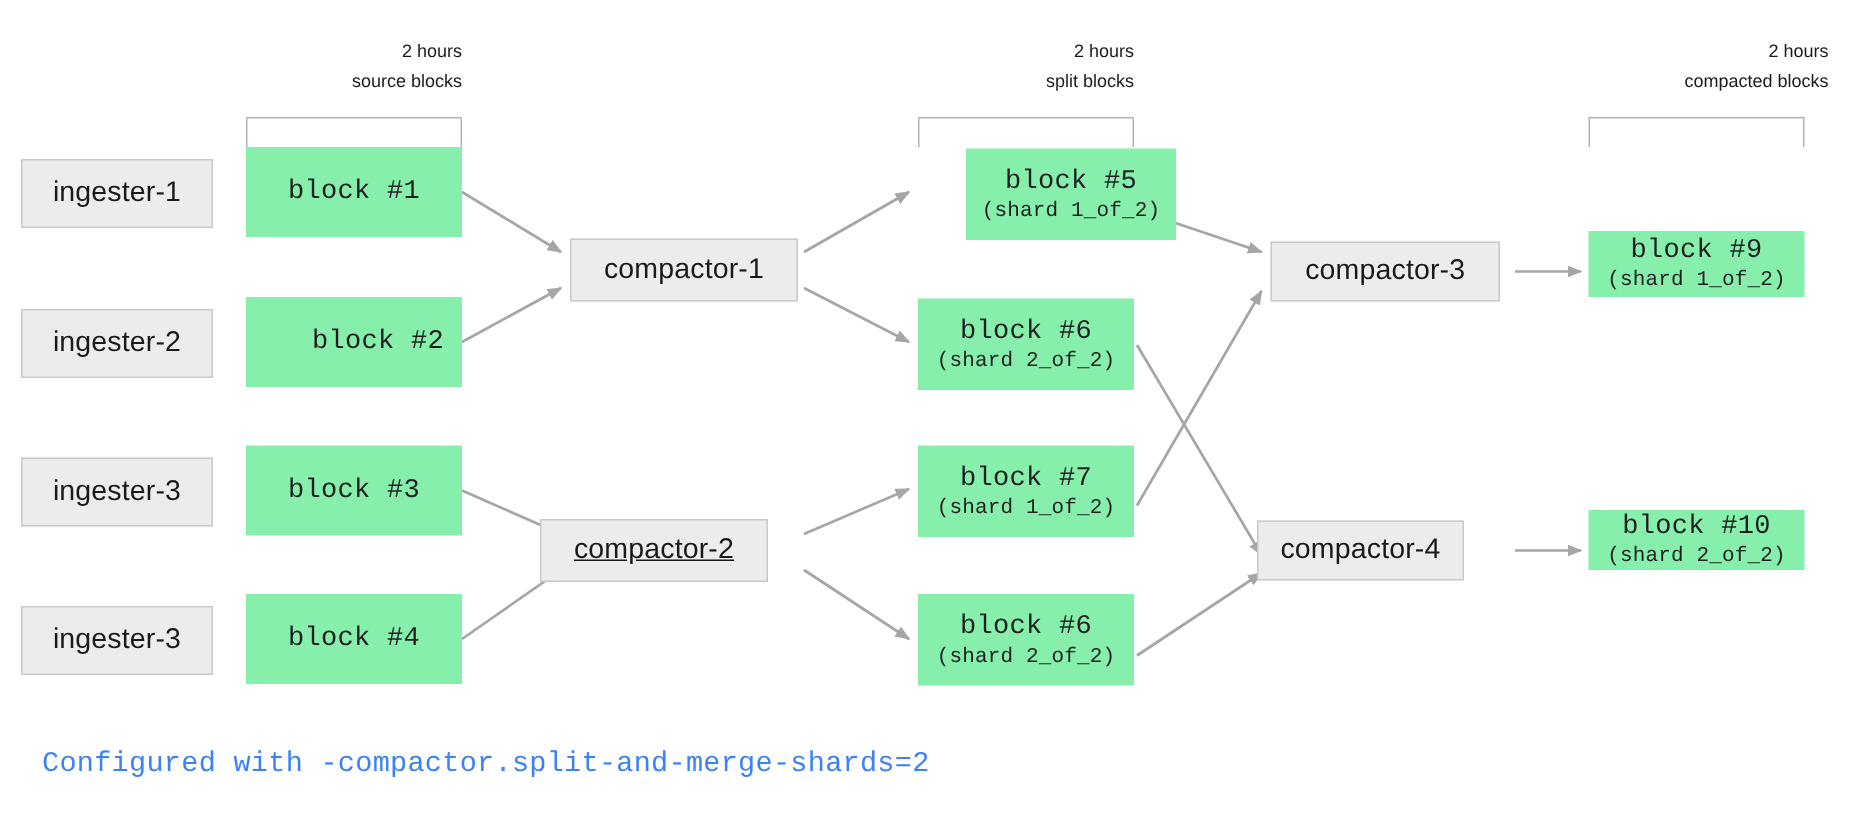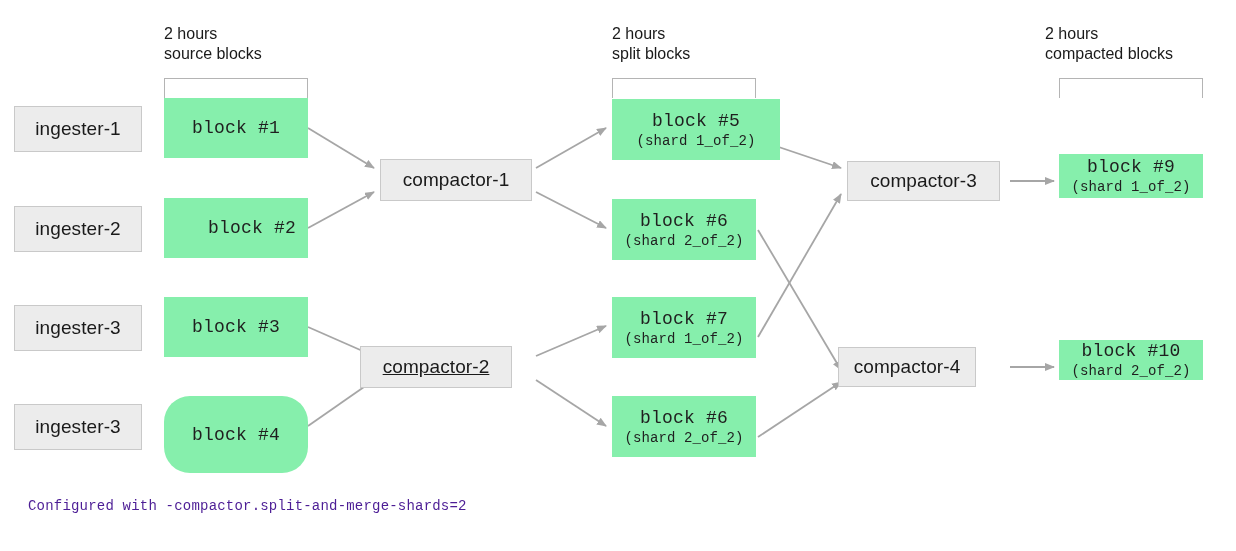--- a/index.html
+++ b/index.html
@@ -58,39 +58,39 @@
     letter-spacing: 0.2px;
   }
   .node-green .blk-sub {
     font-size: 14px;
     line-height: 18px;
     letter-spacing: 0.1px;
   }
   
   .col-header {
     position: absolute;
-    text-align: left;
+    text-align: right;
     font-family: "Liberation Sans", sans-serif;
-    font-size: 16px;
+    font-size: 12px;
     line-height: 20px;
     color: #1a1a1a;
   }
   .bracket {
     position: absolute;
     box-sizing: border-box;
     border: 1px solid #b4b4b4;
     border-bottom: none;
     background: transparent;
   }
   
   .footnote {
     position: absolute;
     font-family: "Liberation Mono", monospace;
-    font-size: 14px;
-    color: #4c1d95;
+    font-size: 19px;
+    color: #3b82f6;
     letter-spacing: 0.2px;
     white-space: nowrap;
   }
 </style>
 </head>
 <body>
 
 <div id="diagram">
 
   <svg class="svg-layer" viewBox="0 0 1236 551" width="1236" height="551" xmlns="http://www.w3.org/2000/svg">
@@ -158,32 +158,32 @@
 
   <div class="node node-green" style="left:164px; top:98px; width:144px; height:60px;">
     <span class="blk-title">block #1</span>
   </div>
   <div class="node node-green" style="left:164px; top:198px; width:144px; height:60px;padding-left:32px;">
     <span class="blk-title">block #2</span>
   </div>
   <div class="node node-green" style="left:164px; top:297px; width:144px; height:60px;">
     <span class="blk-title">block #3</span>
   </div>
-  <div class="node node-green" style="left:164px; top:396px; width:144px; height:77px;border-radius:26px;">
+  <div class="node node-green" style="left:164px; top:396px; width:144px; height:60px;">
     <span class="blk-title">block #4</span>
   </div>
 
   <div class="node node-gray" style="left:380px; top:159px; width:152px; height:42px;">
     <span>compactor-1</span>
   </div>
   <div class="node node-gray" style="left:360px; top:346px; width:152px; height:42px;text-decoration:underline;">
     <span>compactor-2</span>
   </div>
 
-  <div class="node node-green" style="left:612px; top:99px; width:168px; height:61px;">
+  <div class="node node-green" style="left:644px; top:99px; width:140px; height:61px;">
     <span class="blk-title">block #5</span>
     <span class="blk-sub">(shard 1_of_2)</span>
   </div>
   <div class="node node-green" style="left:612px; top:199px; width:144px; height:61px;">
     <span class="blk-title">block #6</span>
     <span class="blk-sub">(shard 2_of_2)</span>
   </div>
   <div class="node node-green" style="left:612px; top:297px; width:144px; height:61px;">
     <span class="blk-title">block #7</span>
     <span class="blk-sub">(shard 1_of_2)</span>

